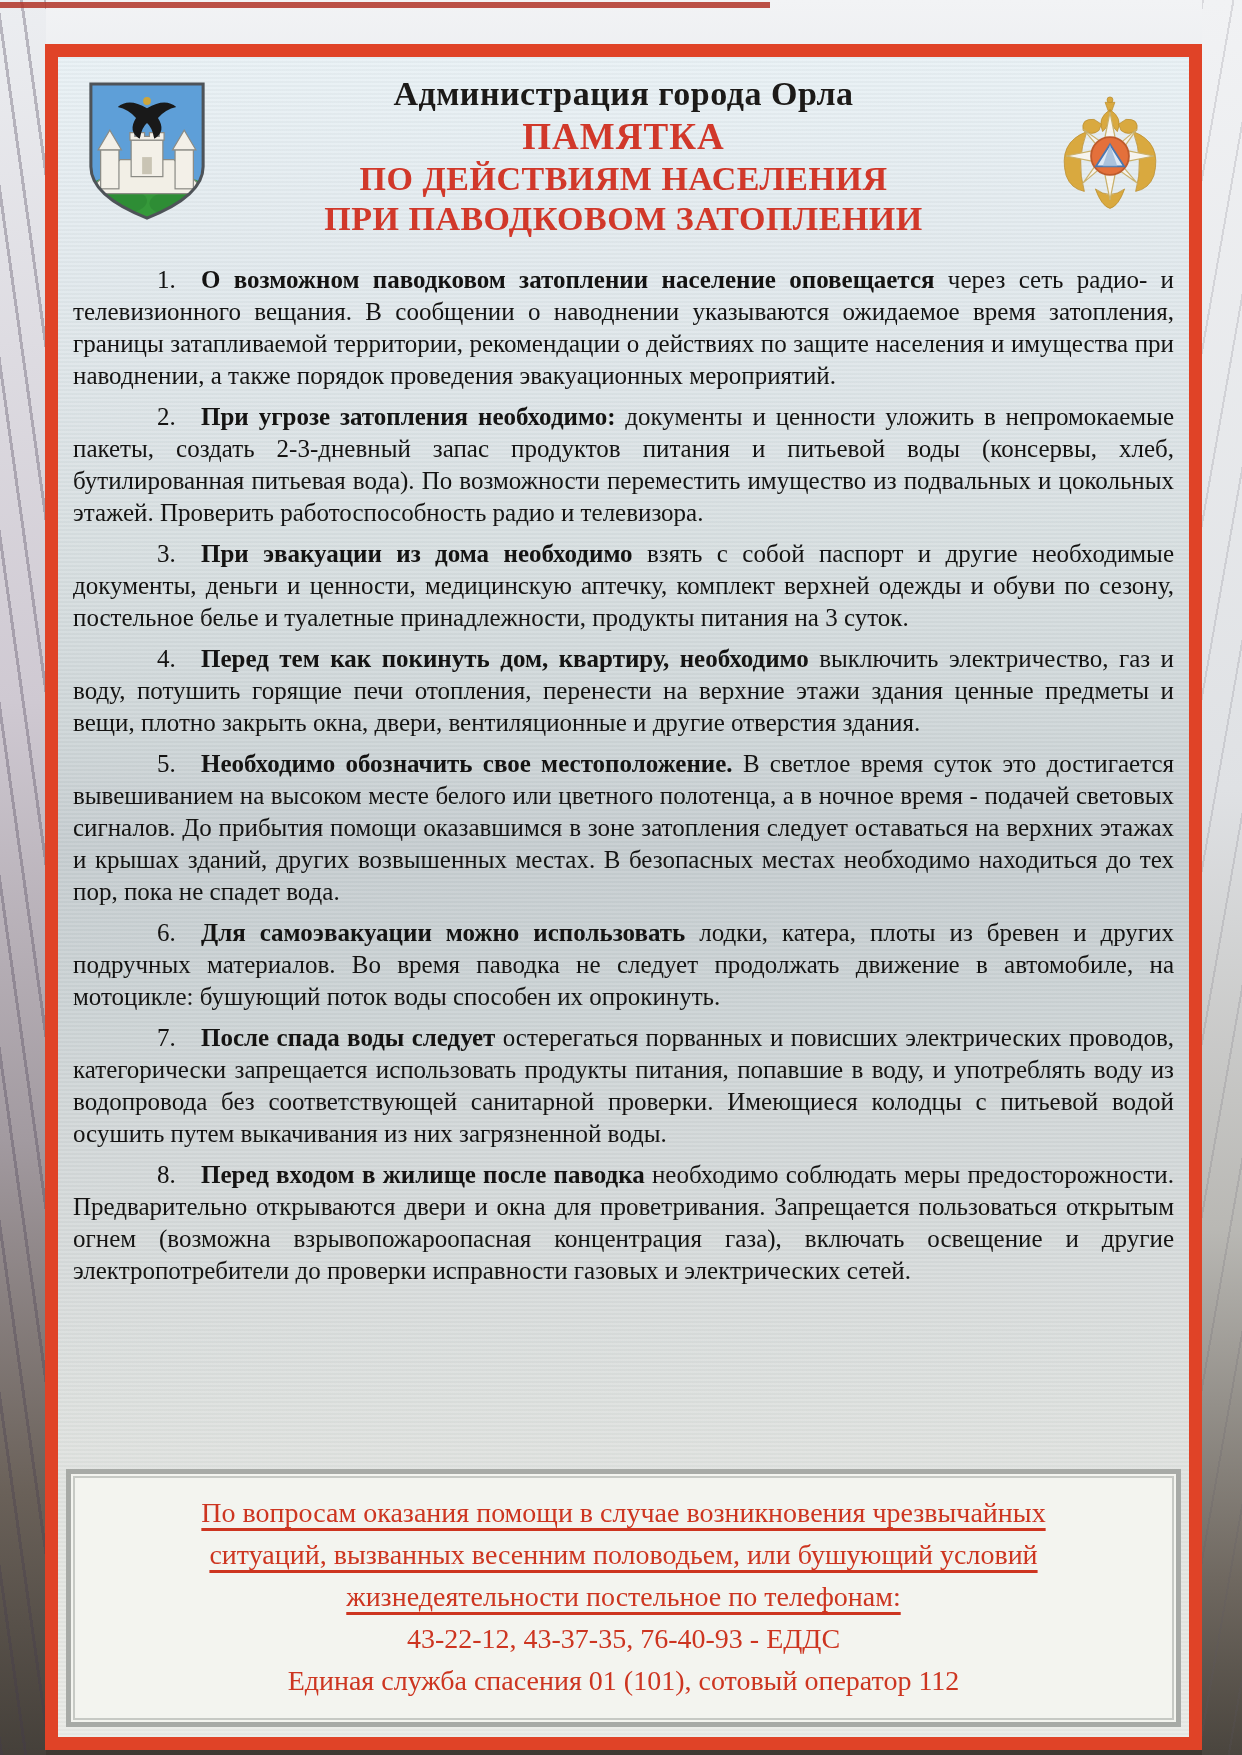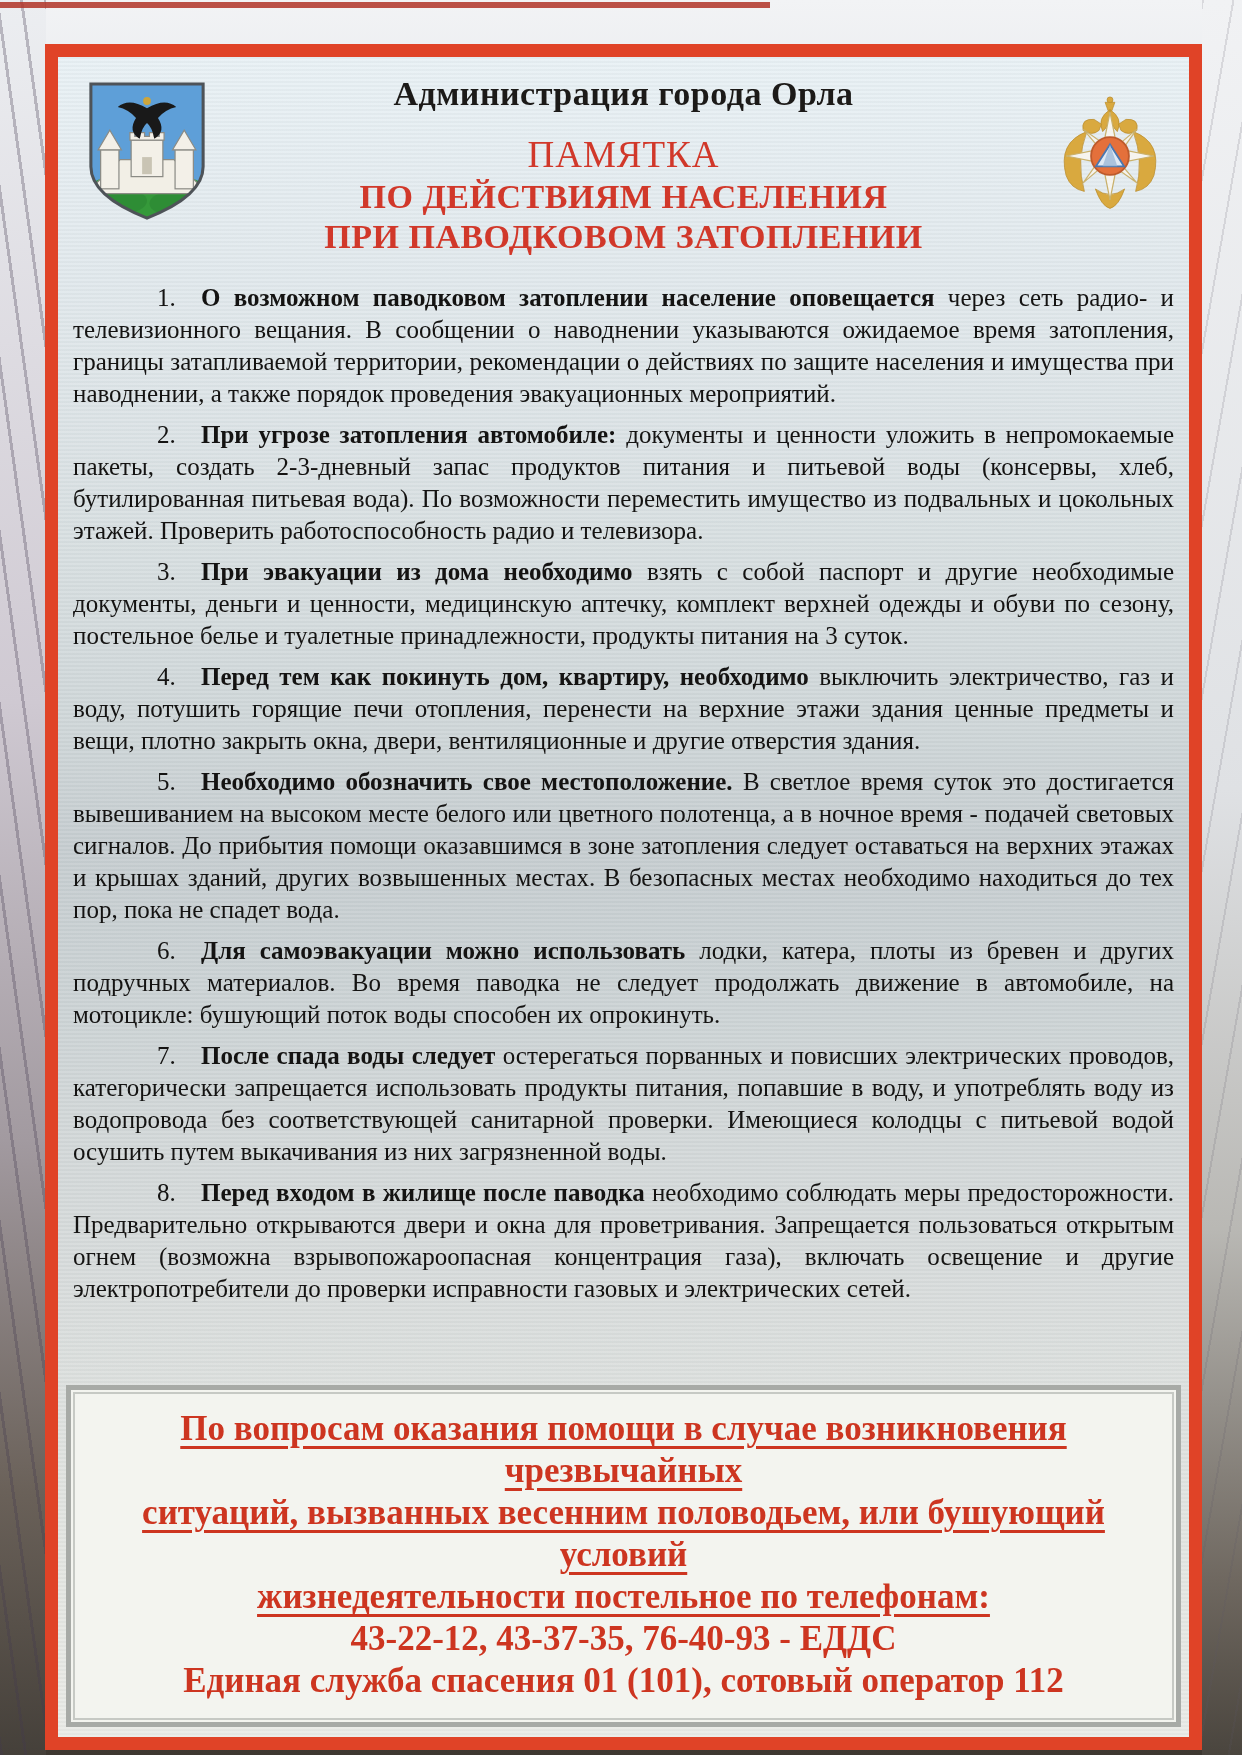--- a/index.html
+++ b/index.html
@@ -41,39 +41,39 @@
         #d0d7d9 40%, #c7ced1 47%, #ccd3d5 55%, #d3d8d9 63%,
         #d8dcdc 72%, #dee1df 80%, #e4e6e2 89%, #eaebe7 100%);
     display:flex;flex-direction:column;
   }
 
   .header{position:relative;padding:10px 14px 0 14px;}
   .emblem-left{position:absolute;left:28px;top:22px;}
   .emblem-right{position:absolute;right:18px;top:26px;}
   .titles{text-align:center;margin:0 150px;}
   .org-title{font-size:34px;font-weight:bold;color:#1c1a18;margin-top:8px;letter-spacing:.5px;}
-  .doc-title{font-size:37px;font-weight:normal;color:#d1382a;margin-top:20px;letter-spacing:1px;}
+  .doc-title{font-size:37px;font-weight:bold;color:#d1382a;margin-top:2px;letter-spacing:1px;}
   .doc-subtitle{font-size:34px;font-weight:bold;color:#d1382a;margin-top:2px;letter-spacing:.5px;
     text-decoration-thickness:3px;text-underline-offset:5px;}
 
   .content{padding:17px 15px 0 15px;}
   .para{
     margin:9px 0 0 0;font-size:25px;line-height:32px;color:#141312;
     text-align:justify;text-indent:42px;
   }
   .para .pnum{display:inline-block;width:86px;}
   .para b{font-weight:bold;}
 
   .footer-box{
     margin:auto 8px 10px 8px;
     box-sizing:border-box;border:5px solid #a7aaa6;outline:2px solid #c6c9c4;outline-offset:-9px;
     background:#f3f4ef;
     padding:18px 26px 20px 26px;text-align:center;
   }
-  .footer-line{font-size:35px;font-weight:bold;color:#cd3520;line-height:42px;}
+  .footer-line{font-size:28px;font-weight:normal;color:#cd3520;line-height:42px;}
   .footer-line.u{text-decoration:underline;text-decoration-thickness:2.5px;text-underline-offset:6px;}
 </style>
 </head>
 <body>
 
 <div class="page">
   <div class="trees-left"></div>
   <div class="trees-right"></div>
   <div class="scan-strip"></div>
 
@@ -129,21 +129,21 @@
       <div class="titles">
         <div class="org-title">Администрация города Орла</div>
         <div class="doc-title">ПАМЯТКА</div>
         <div class="doc-subtitle">ПО ДЕЙСТВИЯМ НАСЕЛЕНИЯ</div>
         <div class="doc-subtitle">ПРИ ПАВОДКОВОМ ЗАТОПЛЕНИИ</div>
       </div>
     </div>
 
     <div class="content">
       <p class="para"><span class="pnum">1.</span><b>О возможном паводковом затоплении население оповещается</b><span> через сеть радио- и телевизионного вещания. В сообщении о наводнении указываются ожидаемое время затопления, границы затапливаемой территории, рекомендации о действиях по защите населения и имущества при наводнении, а также порядок проведения эвакуационных мероприятий.</span></p>
-      <p class="para"><span class="pnum">2.</span><b>При угрозе затопления автомобиле:</b><span> документы и ценности уложить в непромокаемые пакеты, создать 2-3-дневный запас продуктов питания и питьевой воды (консервы, хлеб, бутилированная питьевая вода). По возможности переместить имущество из подвальных и цокольных этажей. Проверить работоспособность радио и телевизора.</span></p>
+      <p class="para"><span class="pnum">2.</span><b>При угрозе затопления необходимо:</b><span> документы и ценности уложить в непромокаемые пакеты, создать 2-3-дневный запас продуктов питания и питьевой воды (консервы, хлеб, бутилированная питьевая вода). По возможности переместить имущество из подвальных и цокольных этажей. Проверить работоспособность радио и телевизора.</span></p>
       <p class="para"><span class="pnum">3.</span><b>При эвакуации из дома необходимо</b><span> взять с собой паспорт и другие необходимые документы, деньги и ценности, медицинскую аптечку, комплект верхней одежды и обуви по сезону, постельное белье и туалетные принадлежности, продукты питания на 3 суток.</span></p>
       <p class="para"><span class="pnum">4.</span><b>Перед тем как покинуть дом, квартиру, необходимо</b><span> выключить электричество, газ и воду, потушить горящие печи отопления, перенести на верхние этажи здания ценные предметы и вещи, плотно закрыть окна, двери, вентиляционные и другие отверстия здания.</span></p>
       <p class="para"><span class="pnum">5.</span><b>Необходимо обозначить свое местоположение.</b><span> В светлое время суток это достигается вывешиванием на высоком месте белого или цветного полотенца, а в ночное время - подачей световых сигналов. До прибытия помощи оказавшимся в зоне затопления следует оставаться на верхних этажах и крышах зданий, других возвышенных местах. В безопасных местах необходимо находиться до тех пор, пока не спадет вода.</span></p>
       <p class="para"><span class="pnum">6.</span><b>Для самоэвакуации можно использовать</b><span> лодки, катера, плоты из бревен и других подручных материалов. Во время паводка не следует продолжать движение в автомобиле, на мотоцикле: бушующий поток воды способен их опрокинуть.</span></p>
       <p class="para"><span class="pnum">7.</span><b>После спада воды следует</b><span> остерегаться порванных и повисших электрических проводов, категорически запрещается использовать продукты питания, попавшие в воду, и употреблять воду из водопровода без соответствующей санитарной проверки. Имеющиеся колодцы с питьевой водой осушить путем выкачивания из них загрязненной воды.</span></p>
       <p class="para"><span class="pnum">8.</span><b>Перед входом в жилище после паводка</b><span> необходимо соблюдать меры предосторожности. Предварительно открываются двери и окна для проветривания. Запрещается пользоваться открытым огнем (возможна взрывопожароопасная концентрация газа), включать освещение и другие электропотребители до проверки исправности газовых и электрических сетей.</span></p>
     </div>
 
     <div class="footer-box">
       <div class="footer-line u">По вопросам оказания помощи в случае возникновения чрезвычайных</div>

